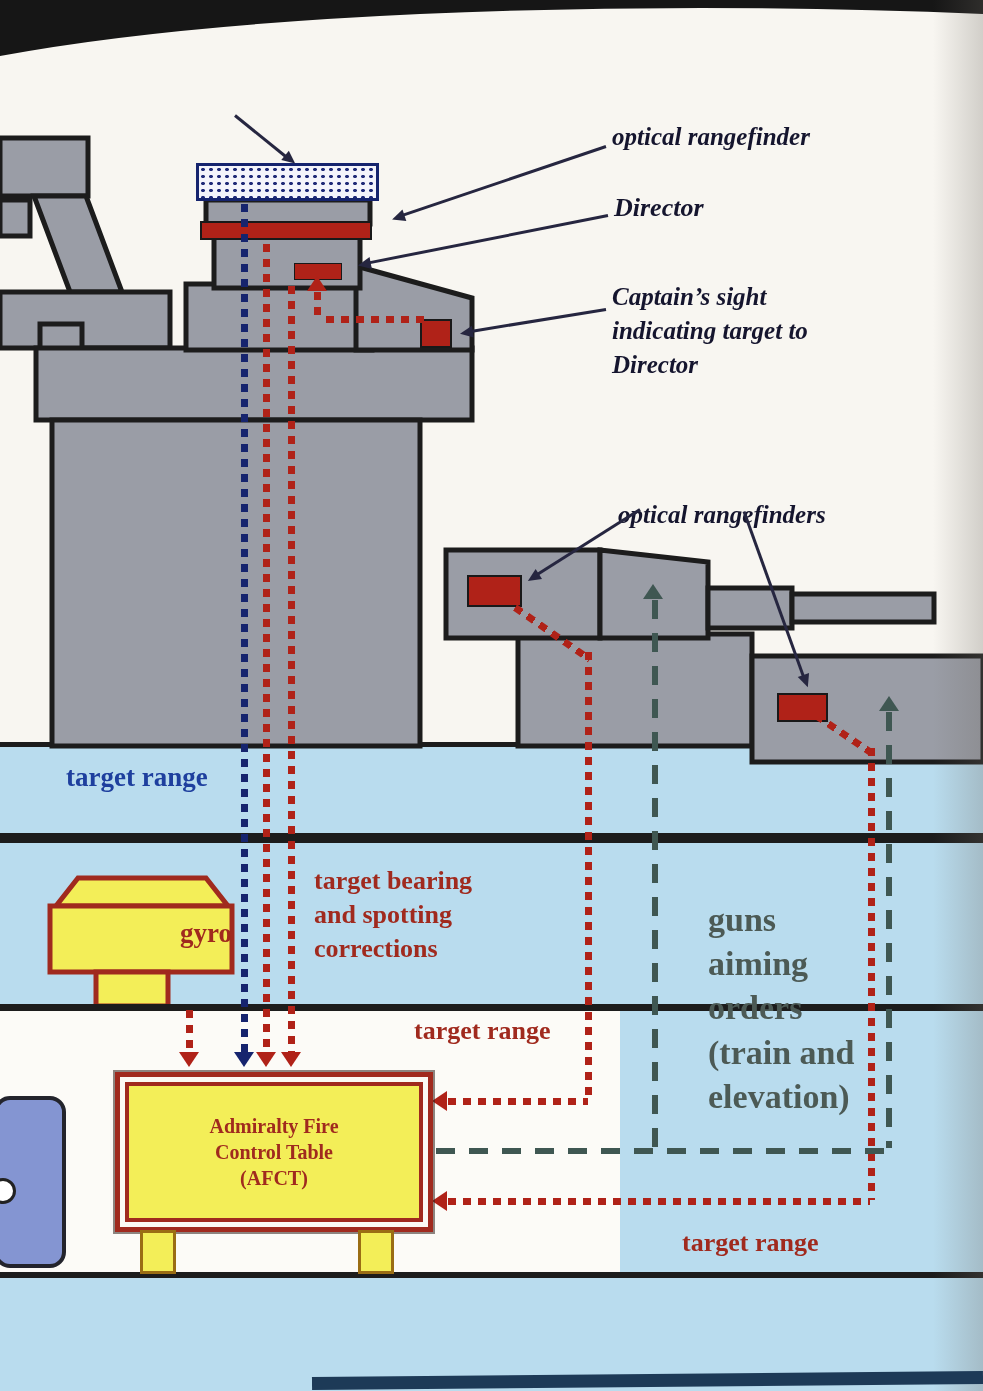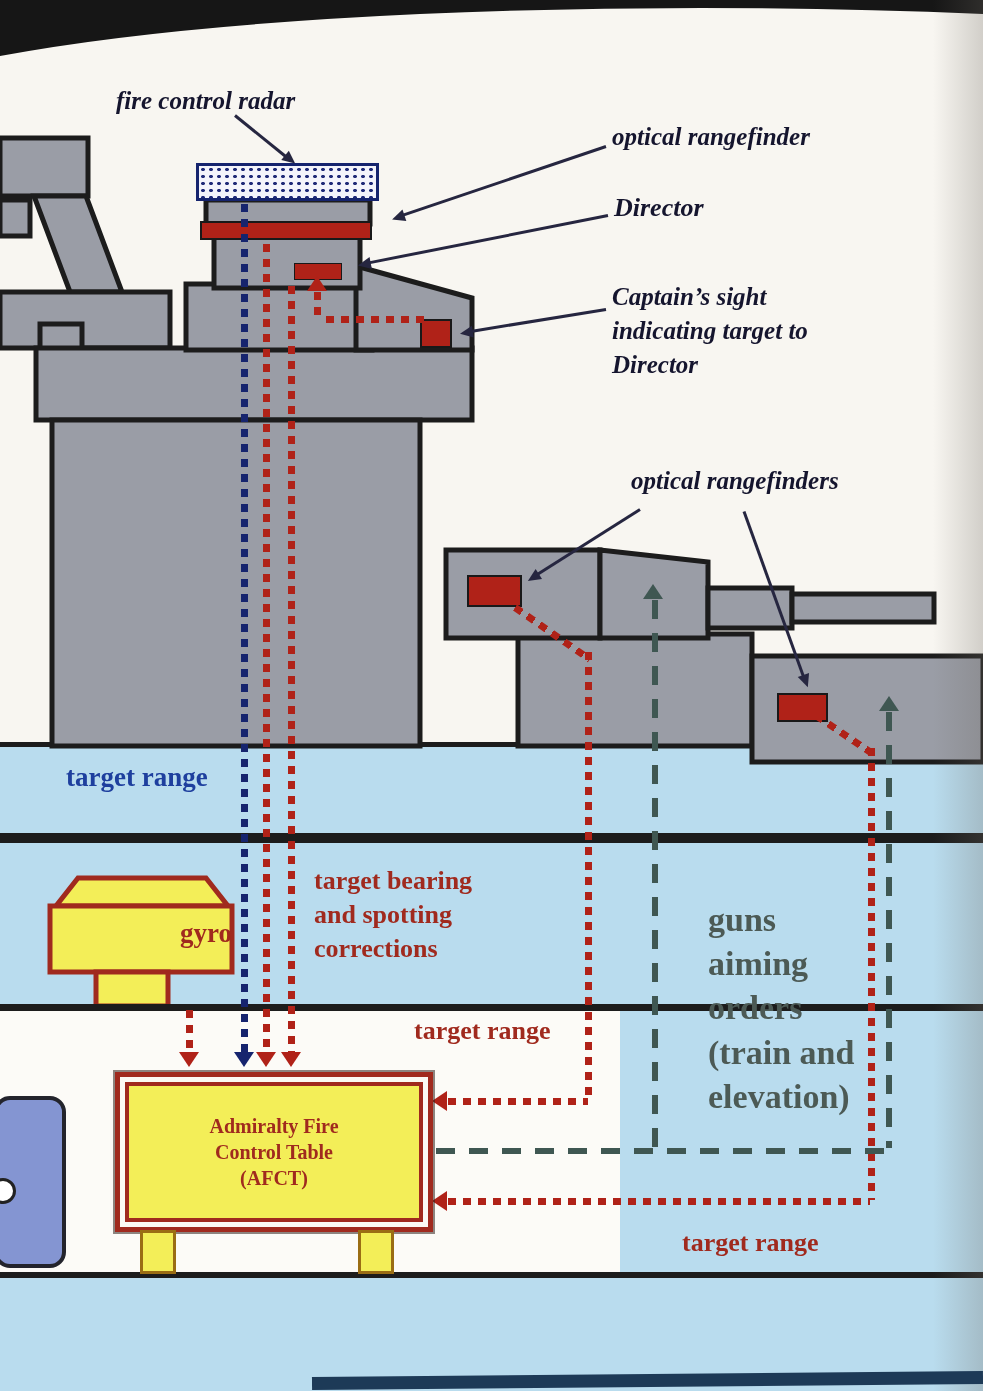--- a/index.html
+++ b/index.html
@@ -112,27 +112,26 @@
     <div class="blbl" style="font-size:20px;">Admiralty Fire
 Control Table
 (AFCT)</div>
   </div>
   <div class="abs leg" style="left:140px;top:1230px;width:36px;height:44px;"></div>
   <div class="abs leg" style="left:358px;top:1230px;width:36px;height:44px;"></div>
 
   <div class="abs door" style="left:-6px;top:1096px;width:72px;height:172px;"></div>
   <div class="abs" style="left:-10px;top:1178px;width:26px;height:26px;border-radius:50%;background:#fff;border:3px solid #222;"></div>
 
-  <div class="abs lbl" style="left:116px;top:84px;font-size:25px;">fire control radar</div>
   <div class="abs lbl" style="left:612px;top:120px;font-size:25px;">optical rangefinder</div>
   <div class="abs lbl" style="left:614px;top:190px;font-size:26px;">Director</div>
   <div class="abs lbl" style="left:612px;top:280px;font-size:25px;">Captain’s sight
 indicating target to
 Director</div>
-  <div class="abs lbl" style="left:618px;top:464px;font-size:25px;margin-left:13px;">optical rangefinders</div>
+  <div class="abs lbl" style="left:618px;top:498px;font-size:25px;">optical rangefinders</div>
   <div class="abs blbl" style="left:66px;top:760px;font-size:27px;color:var(--label_blue,#1e3f9e);">target range</div>
   <div class="abs blbl" style="left:50px;top:916px;width:182px;text-align:right;font-size:27px;">gyro</div>
   <div class="abs blbl" style="left:314px;top:864px;font-size:26px;">target bearing
 and spotting
 corrections</div>
   <div class="abs blbl" style="left:708px;top:898px;font-size:34px;color:var(--label_gray,#4c5a55);">guns
 aiming
 orders
 (train and
 elevation)</div>

